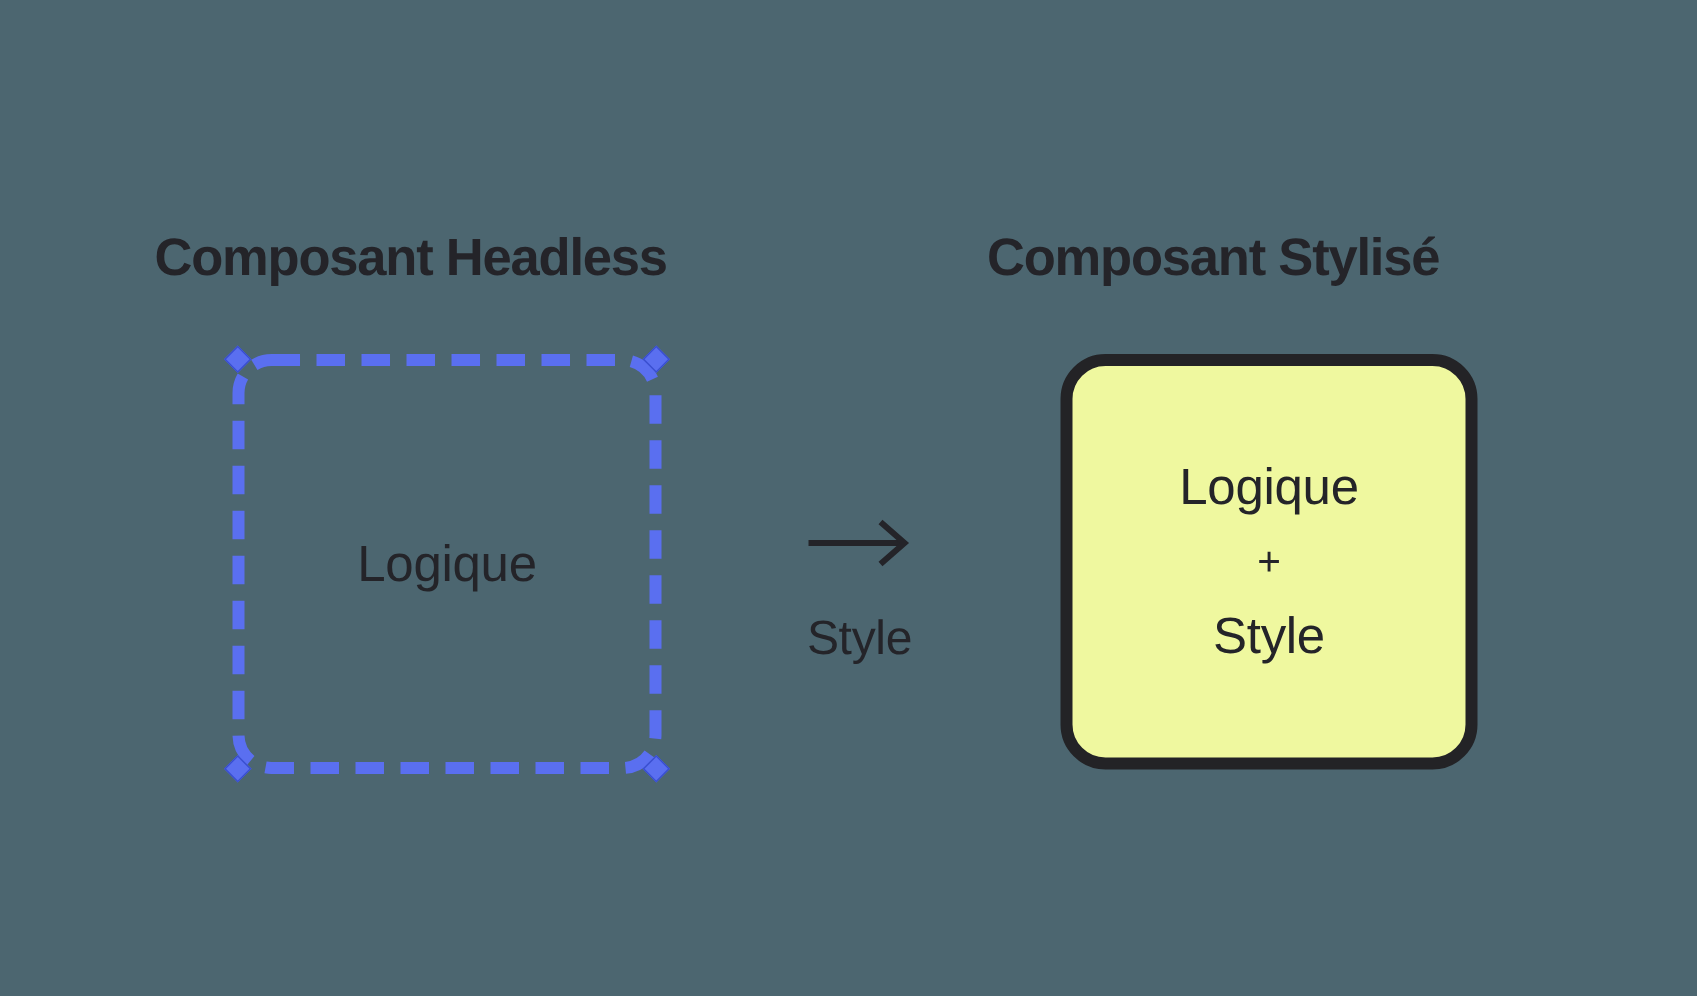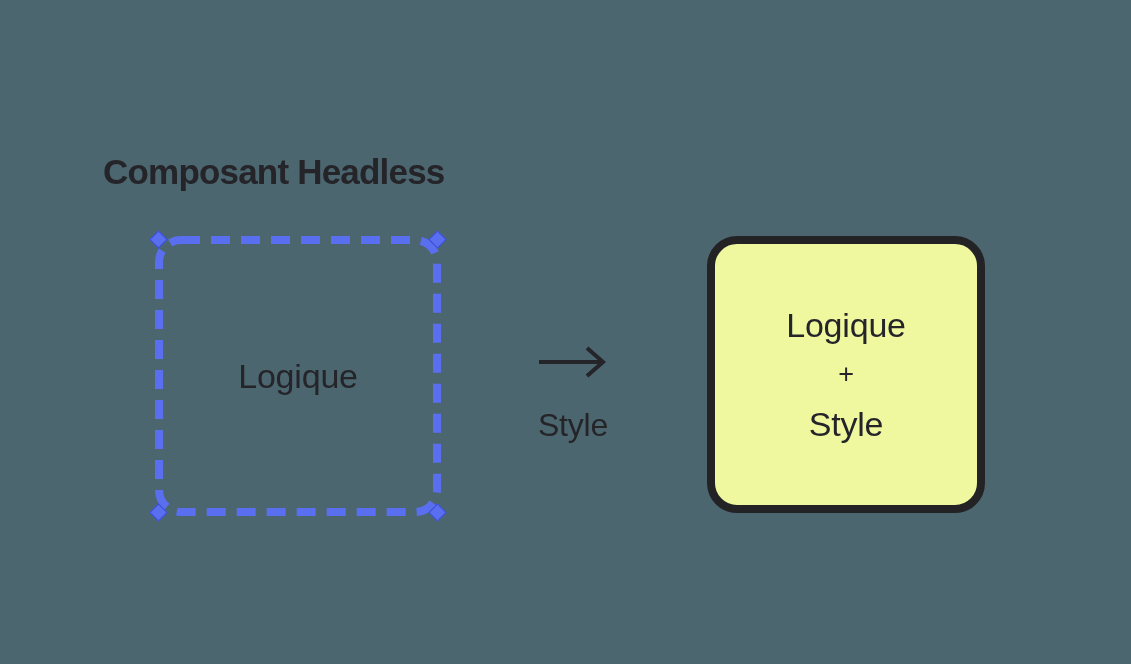--- a/index.html
+++ b/index.html
@@ -124,20 +124,21 @@
   #styled-box .line-plus  { font-size: 27px; margin-bottom: 19px; }
   #styled-box .line-style { font-size: 34px; }
 </style>
 </head>
 <body>
 
 <div id="stage">
 
   <div class="heading" id="heading-headless">Composant Headless</div>
 
+  <div class="heading" id="heading-styled">Composant Stylisé</div>
 
   <div id="headless-box">
 
     <svg class="dash-svg" viewBox="0 0 280 274">
       <rect x="1" y="1" width="278" height="272" rx="22" ry="22" fill="none" stroke="#5a6ff0" stroke-width="8" stroke-dasharray="19 11" stroke-linecap="butt"></rect>
     </svg>
 
     <span class="handle tl"></span>
     <span class="handle tr"></span>
     <span class="handle bl"></span>

